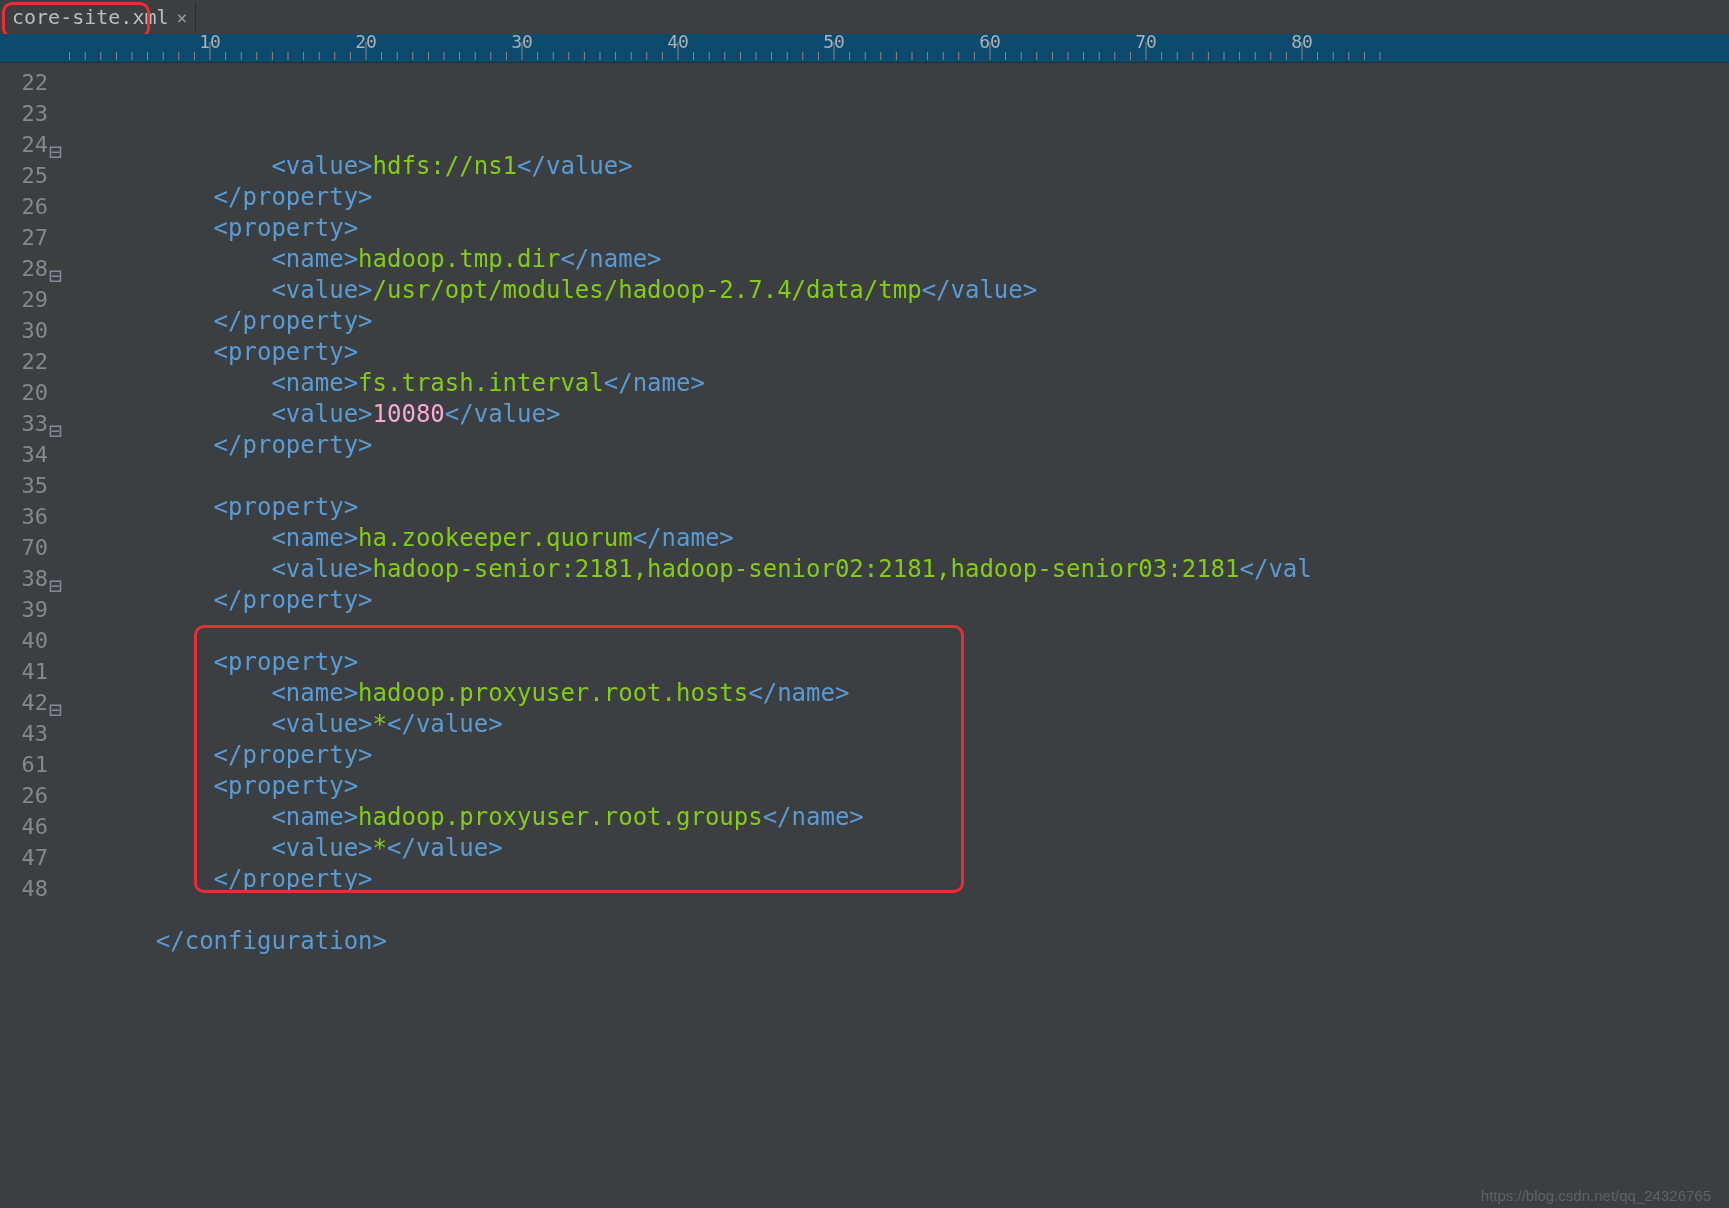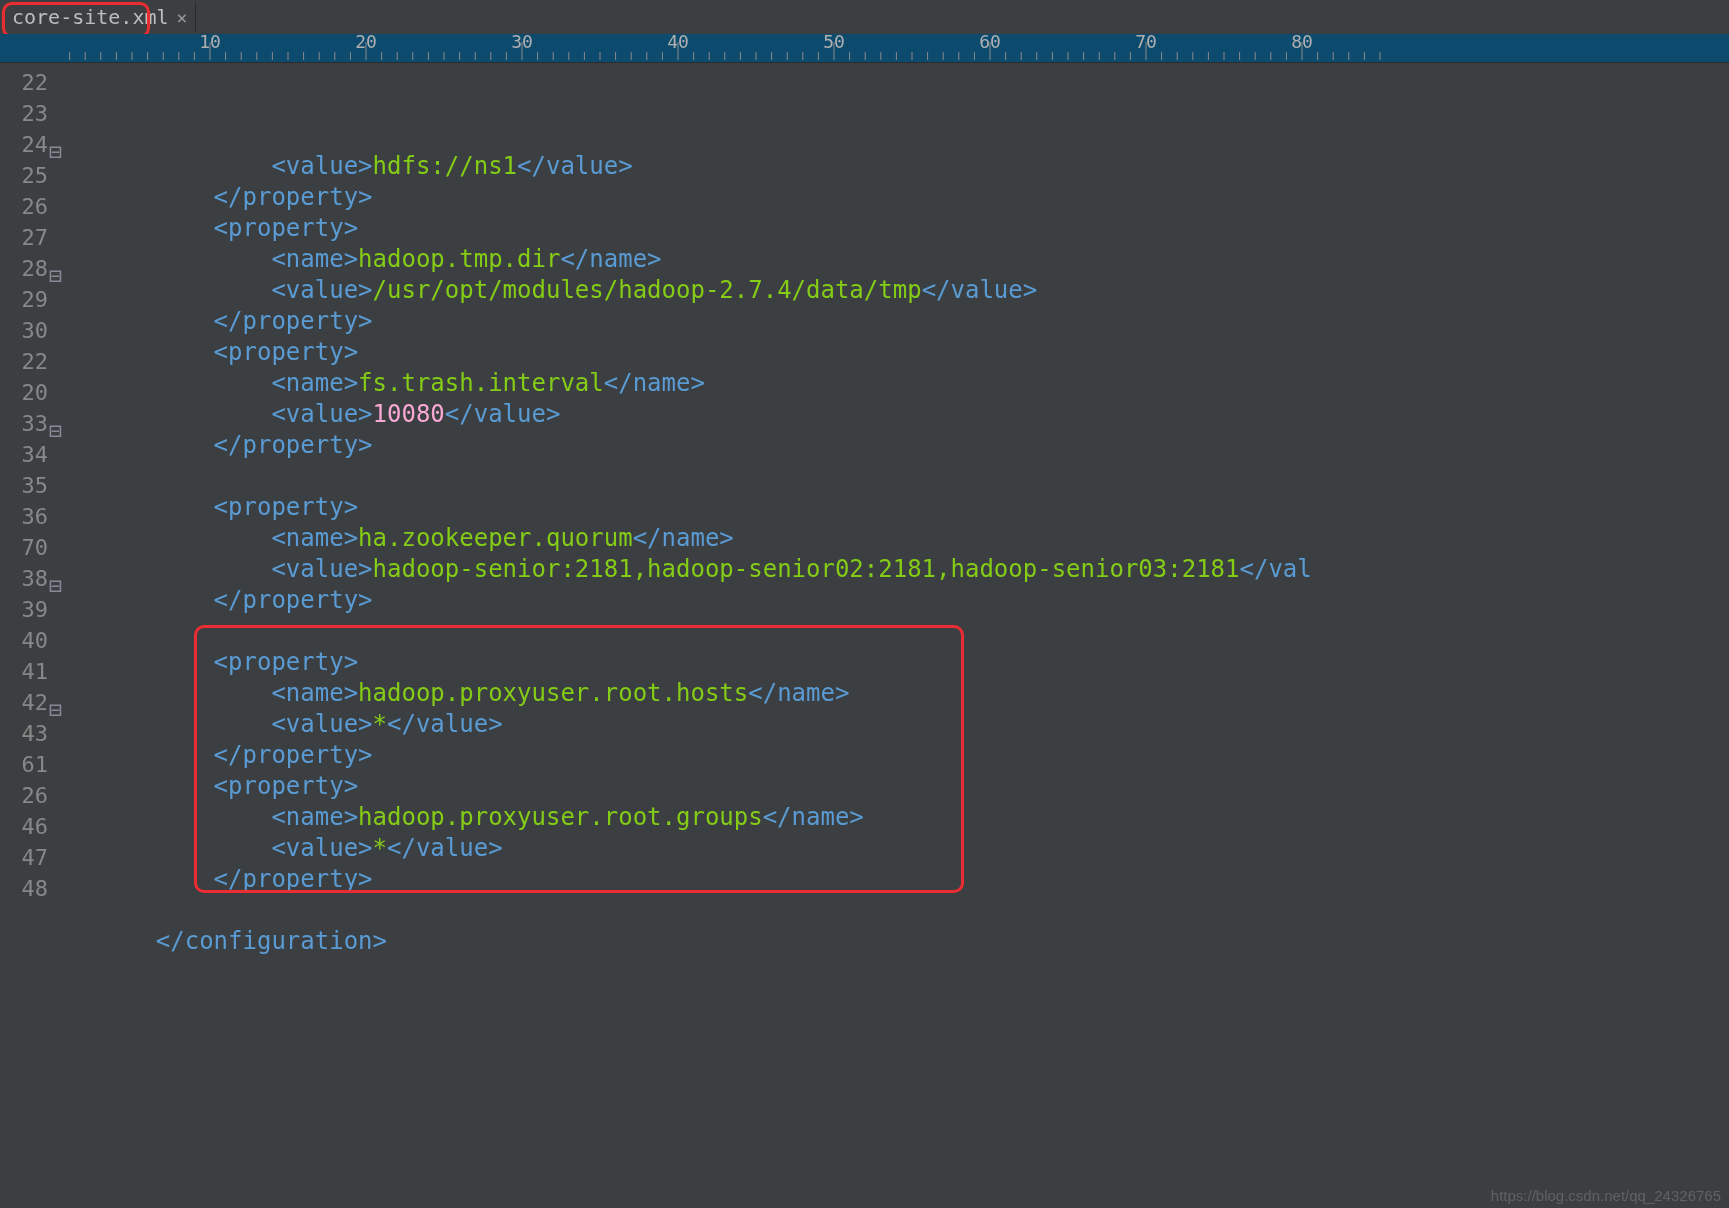--- a/index.html
+++ b/index.html
@@ -19,21 +19,21 @@
   .code{flex:1;padding-top:4px;white-space:pre;position:relative}
   .code .row{height:31px;line-height:31px;font-size:24px}
   .tag{color:#5a9bd4}
   .txt{color:#84cc16}
   .num{color:#f9a8d4}
   
   .hbox{position:absolute;border:3px solid #ec2c33;border-radius:10px;pointer-events:none}
   .h-tab{left:2px;top:2px;width:142px;height:30px}
   .h-block{left:96px;top:562px;width:764px;height:262px}
   
-  .wm{position:absolute;right:8px;bottom:4px;color:#7e7e7e;font-size:15px;opacity:.55;font-family:sans-serif}
+  .wm{position:absolute;right:18px;bottom:4px;color:#7e7e7e;font-size:15px;opacity:.55;font-family:sans-serif}
 </style>
 </head>
 <body>
 
 <div class="root">
 
   <div class="tabbar">
     <div class="tab">
       <span>core-site.xml</span>
       <span class="close">×</span>

